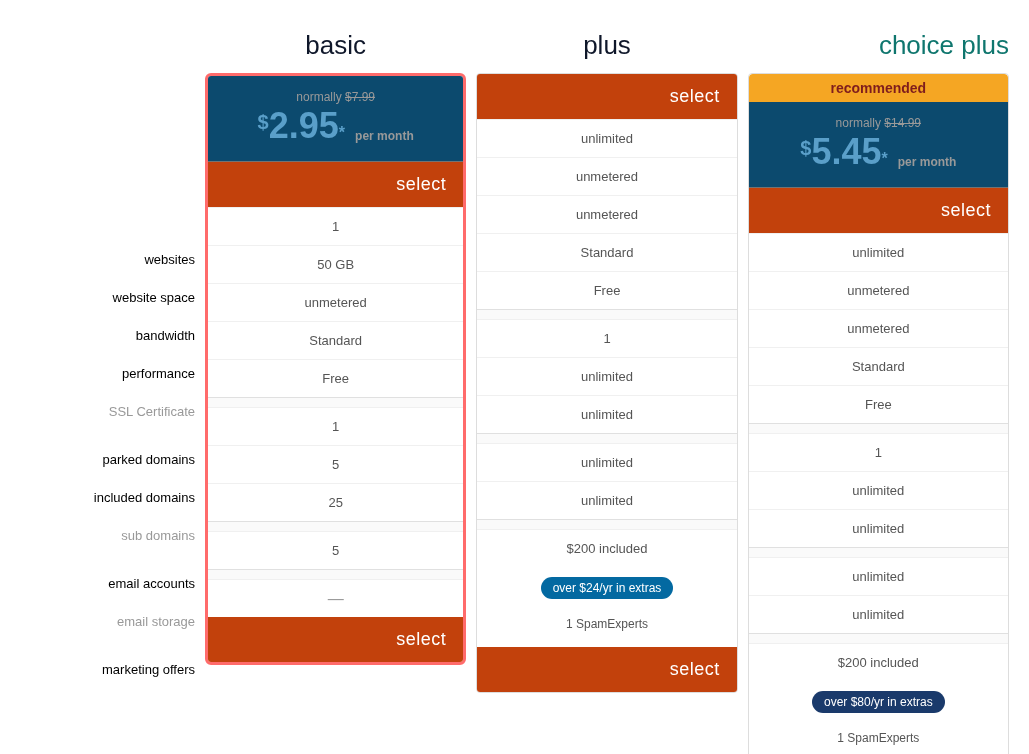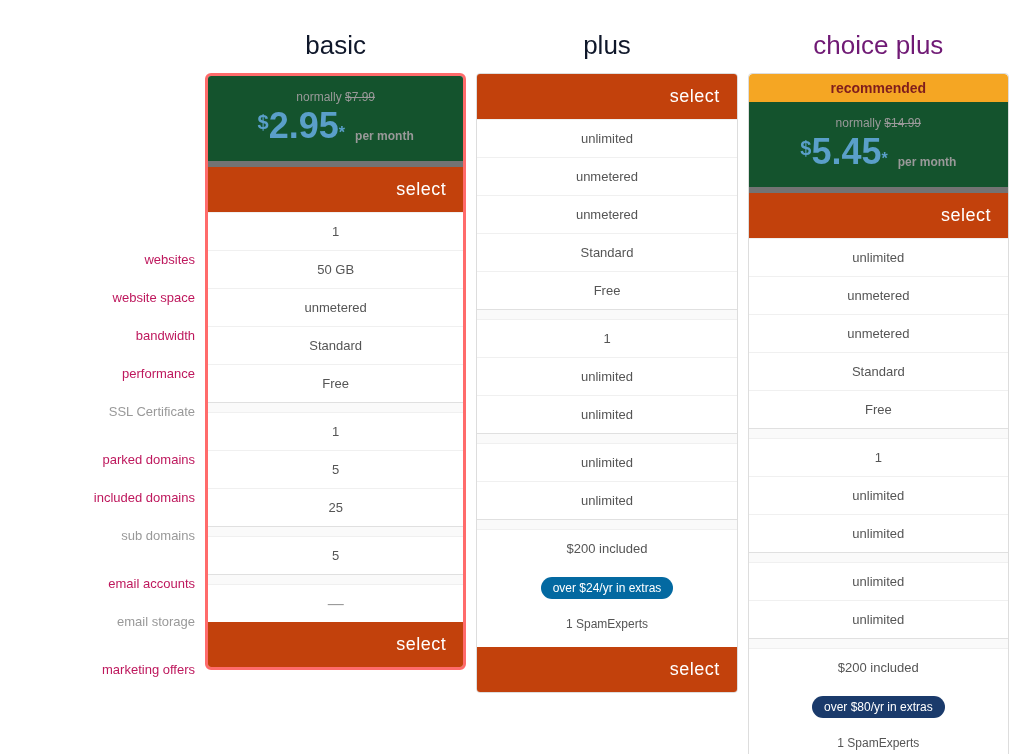--- a/index.html
+++ b/index.html
@@ -25,21 +25,21 @@
       padding-right: 10px;
       text-align: right;
     }
 
     .label-item {
       height: 38px;
       display: flex;
       align-items: center;
       justify-content: flex-end;
       font-size: 13px;
-      color: #be185d;
+      color: #000000;
     }
 
     .label-item.gray {
       color: #999;
     }
 
     .label-divider {
       height: 10px;
     }
 
@@ -61,21 +61,22 @@
     }
 
     .plan-title {
       font-size: 26px;
       color: #0f172a;
       font-weight: normal;
       margin-bottom: 4px;
     }
 
     .plan-title.blue {
-      color: #701a75;
+      color: #0f766e;
+      text-align: right;
     }
 
     .recommended-badge {
       background: #f5a623;
       color: #7f1d1d;
       font-size: 14px;
       font-weight: bold;
       padding: 6px 0;
       text-align: center;
       border-radius: 4px 4px 0 0;
@@ -91,24 +92,24 @@
     .plan-card.highlighted {
       border: 3px solid #ff6b6b;
       border-radius: 6px;
     }
 
     .plan-card.choice-plus-card {
       border: 1px solid #ddd;
     }
 
     .price-area {
-      background: #14532d;
+      background: #0c4a6e;
       text-align: center;
       padding: 14px 10px;
-      border-bottom: 6px solid #737373;
+      border-bottom: 1px solid #737373;
     }
 
     .normally-text {
       font-size: 12px;
       color: #999;
     }
 
     .strikethrough {
       text-decoration: line-through;
       color: #999;

